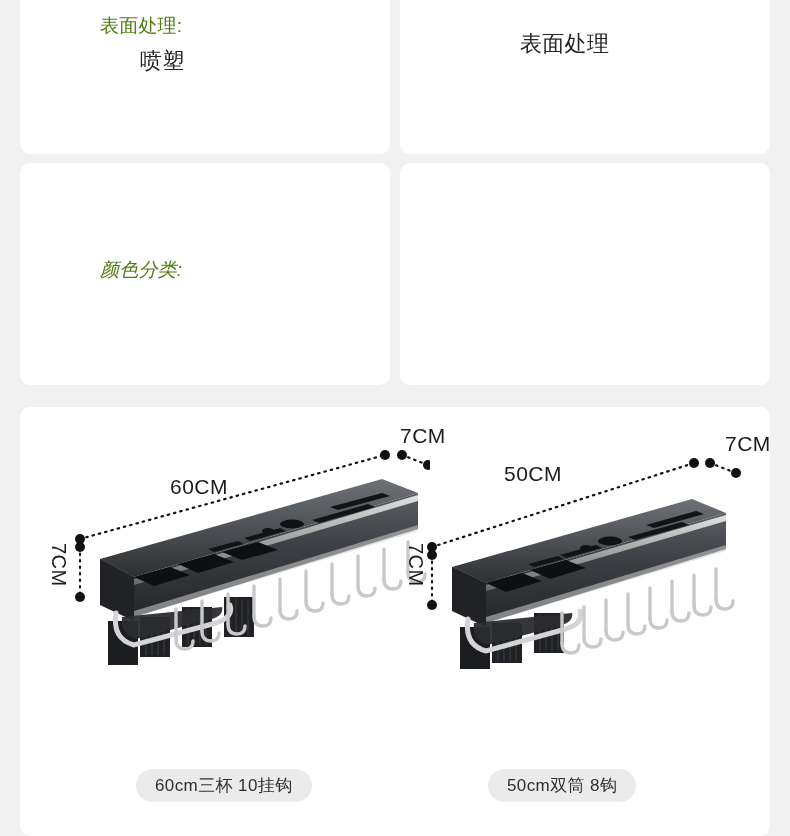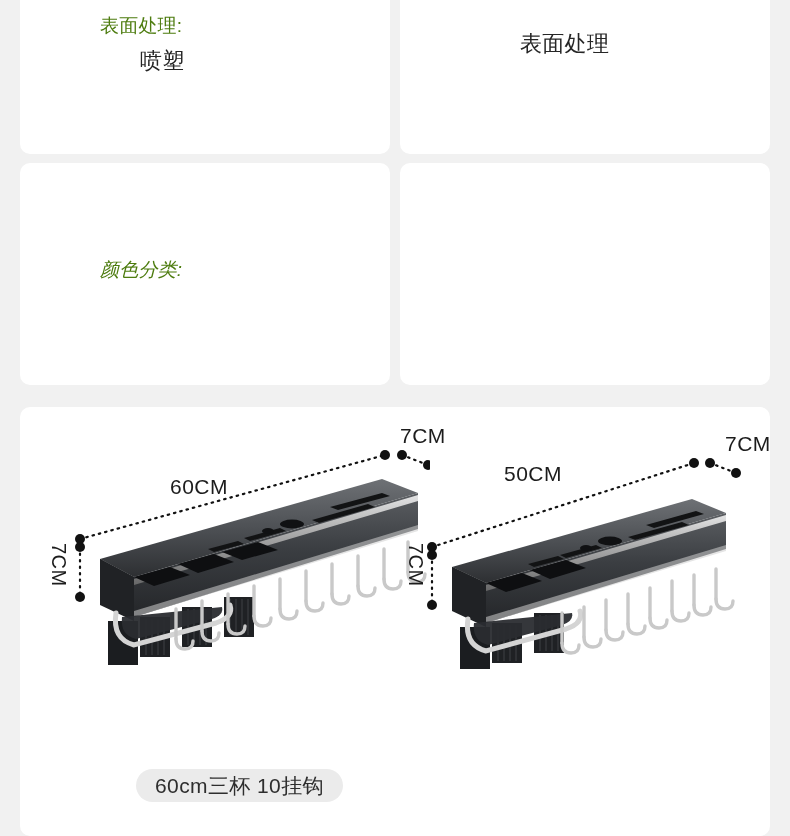--- a/index.html
+++ b/index.html
@@ -122,21 +122,21 @@
     height: 44px;
   }
   .pill {
     position: absolute;
     background: #ebebeb;
     border-radius: 20px;
     height: 33px;
     line-height: 33px;
     padding: 0 19px;
     color: #2e2e2e;
-    font-size: 21px;
+    font-size: 17px;
     letter-spacing: 0.4px;
     white-space: nowrap;
   }
   .pill.p1 { left: 116px; }
   .pill.p2 { left: 468px; }
 </style>
 </head>
 <body>
 
 <div class="spec-grid">
@@ -410,15 +410,16 @@
 
       <div class="dim dim-len-r">50CM</div>
       <div class="dim dim-depth-r">7CM</div>
       <div class="dim vert dim-h-r">7CM</div>
     </div>
 
   </div>
 
   <div class="caption-row">
     <div class="pill p1">60cm三杯 10挂钩</div>
+    <div class="pill p2">50cm双筒 8钩</div>
   </div>
 
 </div>
 
 </body></html>

